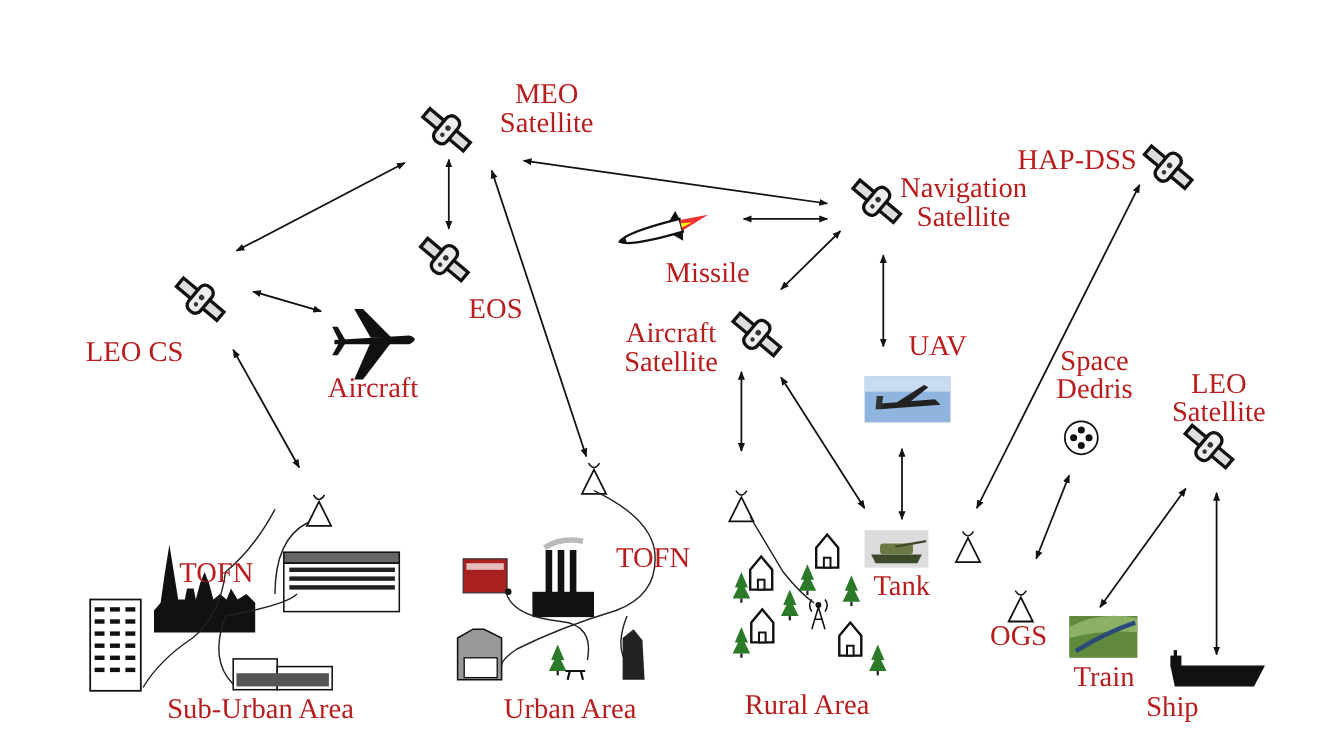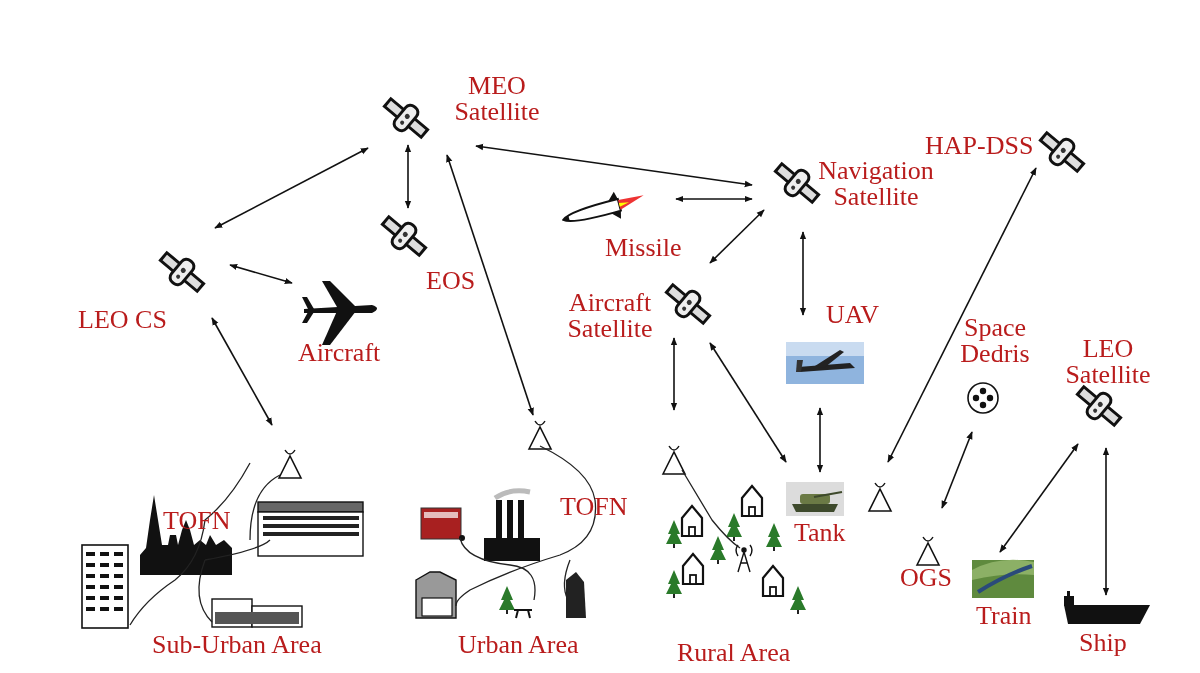--- a/index.html
+++ b/index.html
@@ -223,18 +223,18 @@
     <div>Space</div>
     <div>Dedris</div>
   </div>
 <div class="lbl" style="left:1058px;top:336px;width:100px;">
     <div>LEO</div>
     <div>Satellite</div>
   </div>
 <div class="lbl" style="left:794px;top:520px;text-align:right;">Tank</div>
 <div class="lbl" style="left:900px;top:565px;text-align:left;">OGS</div>
 <div class="lbl" style="left:976px;top:603px;text-align:left;">Train</div>
-<div class="lbl" style="left:1079px;top:630px;text-align:left;">Ship</div>
+<div class="lbl" style="left:1042px;top:630px;text-align:left;">Ship</div>
 <div class="lbl" style="left:163px;top:508px;text-align:left;">TOFN</div>
 <div class="lbl" style="left:560px;top:494px;text-align:left;">TOFN</div>
 <div class="lbl" style="left:152px;top:632px;text-align:left;">Sub-Urban Area</div>
 <div class="lbl" style="left:458px;top:632px;text-align:left;">Urban Area</div>
-<div class="lbl" style="left:677px;top:628px;text-align:left;margin-top:12px;">Rural Area</div>
+<div class="lbl" style="left:677px;top:628px;text-align:left;">Rural Area</div>
 
 </body></html>

